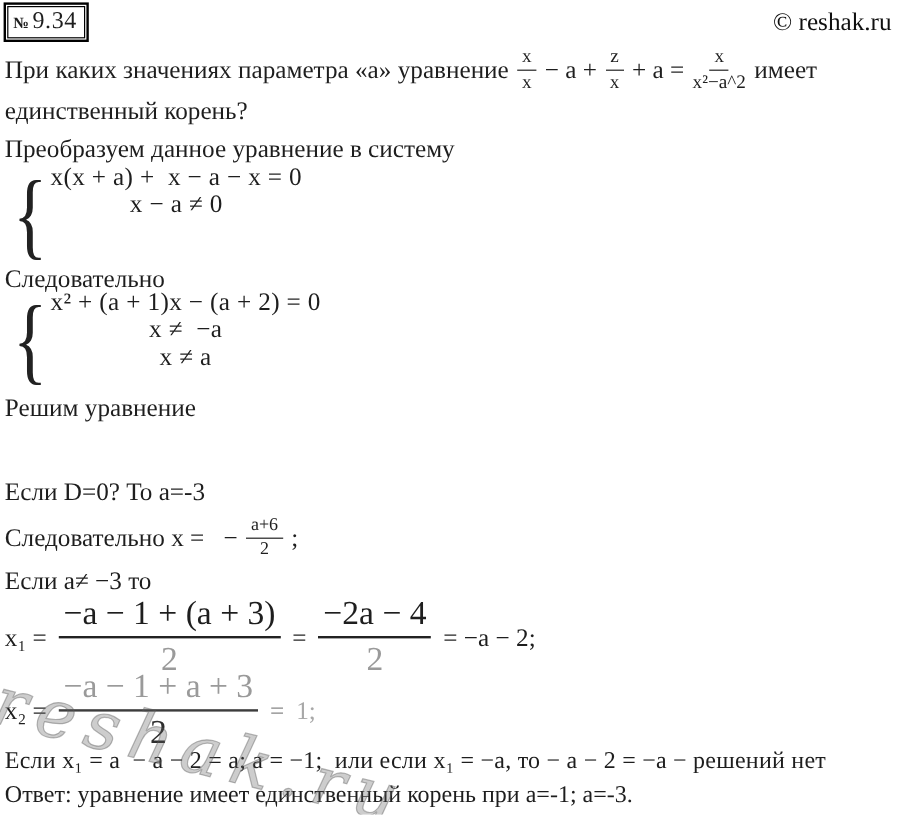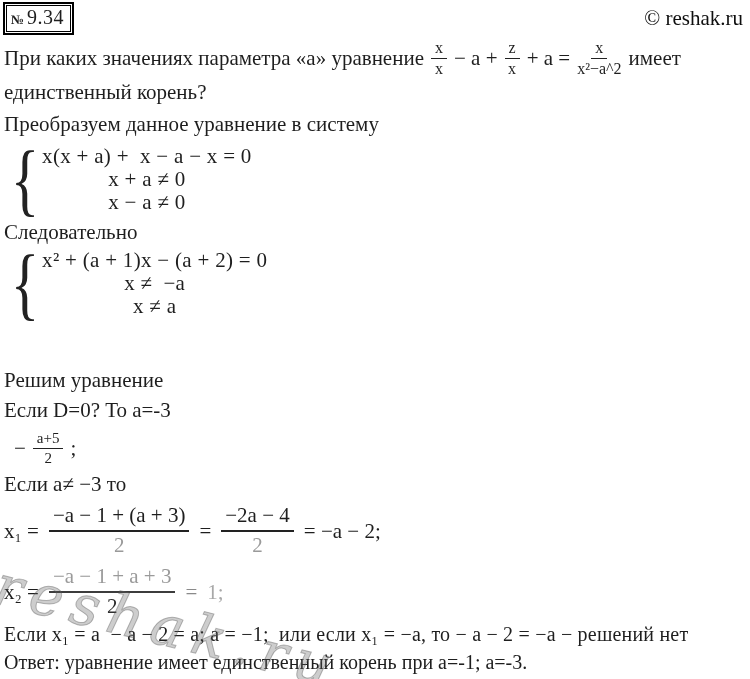--- a/index.html
+++ b/index.html
@@ -26,53 +26,53 @@
   .numsign { font-size: 13px; font-weight: 700; }
   .numval  { font-size: 20px; font-weight: 400; letter-spacing: .5px; }
   .copyright { position: absolute; top: 6px; right: 7px; font-size: 21px; color: #0f0f0f; }
 
   
   .line { position: absolute; left: 4px; white-space: pre; font-size: 21px; }
   .st1   { top: 37px;  display: flex; align-items: center; gap: 7px; height: 42px; }
   .st2   { top: 80px; }
   .lbl1  { top: 112px; }
   .lbl2  { top: 220px; }
-  .lbl3  { top: 328px; margin-top: 40px; }
+  .lbl3  { top: 328px; }
   .dline { top: 358px; letter-spacing: .3px; }
   .dcase { top: 398px; }
   .hence { top: 428px; display: flex; align-items: center; gap: 6px; height: 40px; }
   .acase { top: 472px; }
   .x1    { top: 502px; display: flex; align-items: center; gap: 10px; height: 58px; }
   .x2    { top: 563px; display: flex; align-items: center; gap: 10px; height: 58px; }
   .cases { top: 623px; font-size: 20px; letter-spacing: .2px; }
   .answer{ top: 651px; font-size: 20px; }
 
   
-  .system { position: absolute; left: 2px; display: flex; align-items: center; white-space: pre; font-size: 21px; }
+  .system { position: absolute; left: 2px; display: flex; align-items: flex-start; white-space: pre; font-size: 21px; }
   .sys1 { top: 136px; }
   .sys2 { top: 240px; }
   .brace {
     font-size: 96px; line-height: .9; font-weight: 400;
     transform: scaleX(.62) scaleY(.84); transform-origin: center;
     margin-right: -6px; color: #222;
   }
   .brace::before { content: "{"; }
   .sys-rows { display: flex; flex-direction: column; width: fit-content; }
   .sys-row { line-height: 23px; letter-spacing: .3px; }
   .sys-row.center { text-align: center; }
 
   
   .frac { display: inline-flex; flex-direction: column; align-items: center; text-align: center; }
   .frac .num { display: block; border-bottom: 2px solid #222; padding: 0 4px 1px; }
   .frac .den { display: block; padding-top: 1px; }
   .frac.sm  { font-size: 16px; line-height: 1.12; }
   .frac.sm .num { border-bottom-width: 1.5px; }
   .frac.sm2 { font-size: 15px; line-height: 1.12; margin: 0 1px; }
   .frac.sm2 .num { border-bottom-width: 1.5px; }
-  .frac.lg  { font-size: 21px; line-height: 1.22; }
+  .frac.lg  { font-size: 28px; line-height: 1.22; }
   .den.gray { color: #9a9a9a; }
 
   
   .x2 .num { color: #9a9a9a; border-bottom-color: #3c3c3c; }
   .x2 .den { color: #2f2f2f; }
   .x2 .meq { color: #8a8a8a; }
   .x2 .result { color: #a8a8a8; }
 
   .hminus { margin-left: 10px; }
 
@@ -118,43 +118,43 @@
     <span>имеет</span>
   </div>
   <div class="line st2">единственный корень?</div>
 
   <div class="line lbl1">Преобразуем данное уравнение в систему</div>
 
   <div class="system sys1">
     <span class="brace"></span>
     <div class="sys-rows">
       <div class="sys-row">x(x + a) +  x − a − x = 0</div>
-      <div class="sys-row center">x + a ≠ 0</div>
       <div class="sys-row center">x − a ≠ 0</div>
     </div>
   </div>
 
   <div class="line lbl2">Следовательно</div>
 
   <div class="system sys2">
     <span class="brace"></span>
     <div class="sys-rows">
       <div class="sys-row">x² + (a + 1)x − (a + 2) = 0</div>
       <div class="sys-row center">x ≠  −a</div>
       <div class="sys-row center">x ≠ a</div>
     </div>
   </div>
 
   <div class="line lbl3">Решим уравнение</div>
   <div class="line dcase">Если D=0? То a=-3</div>
 
   <div class="line hence">
+    <span>Следовательно x =</span>
     <span class="hminus">−</span>
     <span class="frac sm2">
-      <span class="num">a+5</span>
+      <span class="num">a+6</span>
       <span class="den">2</span>
     </span>
     <span>;</span>
   </div>
 
   <div class="line acase">Если a≠ −3 то</div>
 
   <div class="line x1">
     <span>x₁ =</span>
     <span class="frac lg">

